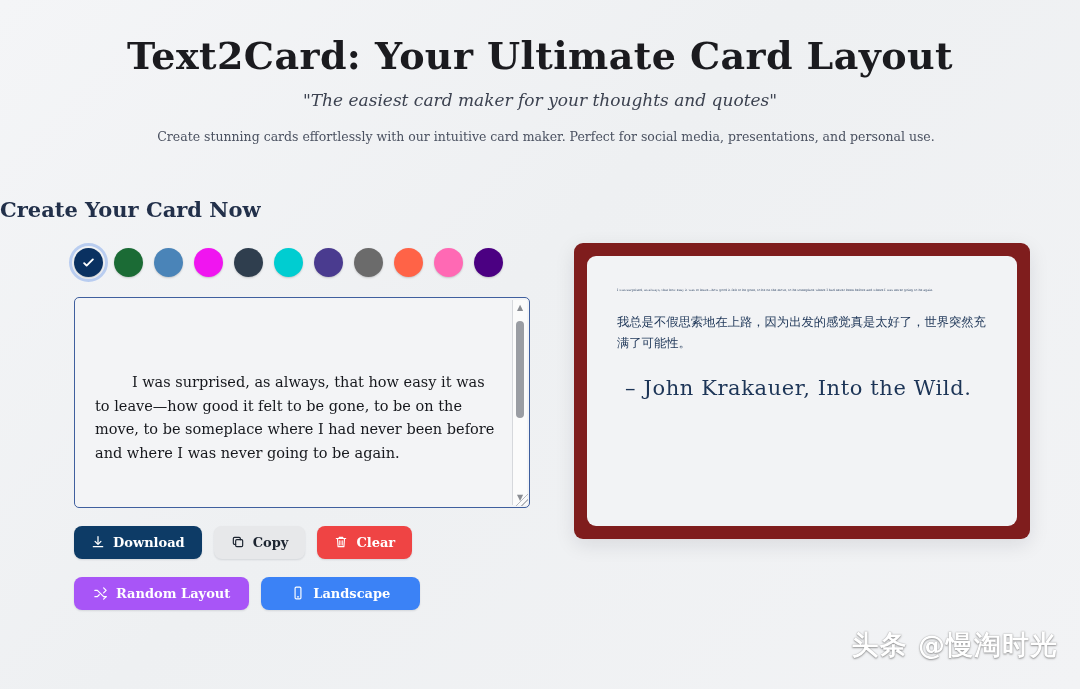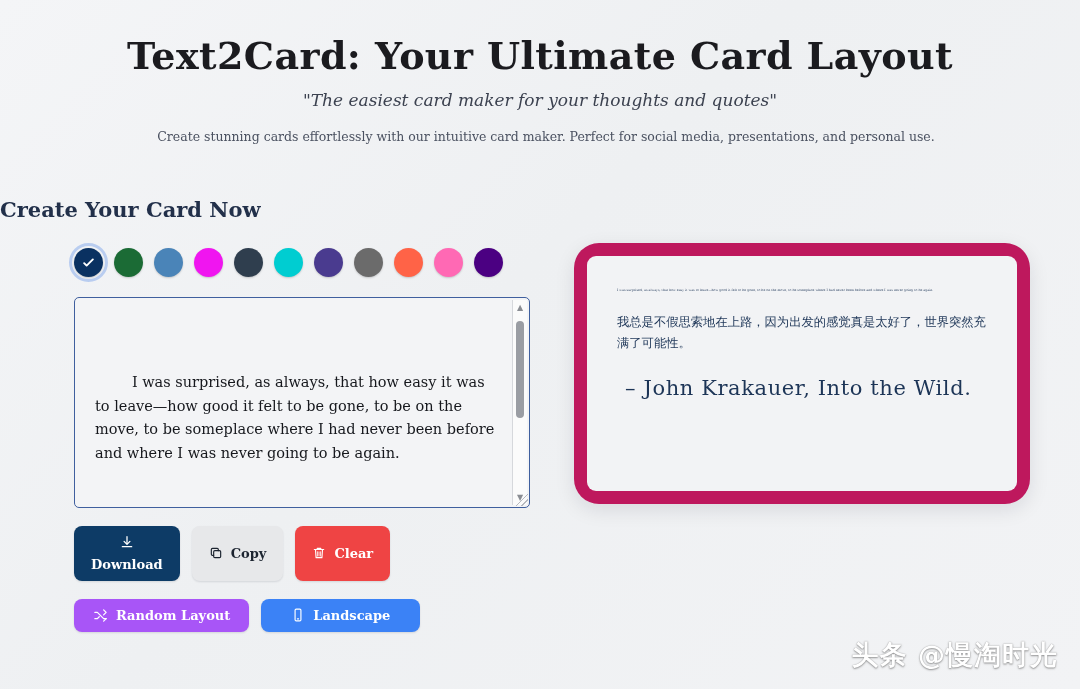--- a/index.html
+++ b/index.html
@@ -156,32 +156,32 @@
     border-radius: 8px;
     padding: 9px 17px;
     font-family: "DejaVu Serif", "Liberation Serif", serif;
     font-weight: bold;
     font-size: 13px;
     cursor: pointer;
     white-space: nowrap;
     box-shadow: 0 1px 2px rgba(15,23,42,0.12);
   }
   .btn svg { display: block; }
-  .btn-download { background: #0d3b66; color: #ffffff; flex-direction: column; }
+  .btn-download { background: #0d3b66; color: #ffffff; }
   .btn-copy { background: #e7e8ea; color: #1c2430; }
   .btn-clear { background: #ef4444; color: #ffffff; }
   .btn-random { background: #a855f7; color: #ffffff; padding: 9px 19px; }
   .btn-landscape { background: #3b82f6; color: #ffffff; padding: 9px 30px; }
 
   
   .card-outer {
     width: 456px;
-    height: 261px;
-    background: #be185d;
-    border-radius: 25px;
+    height: 296px;
+    background: #7f1d1d;
+    border-radius: 9px;
     box-shadow: 0 6px 20px rgba(15,23,42,0.10);
     padding: 13px;
   }
   .card-inner {
     width: 100%;
     height: 100%;
     background: #f2f3f5;
     border-radius: 9px;
     padding: 32px 30px;
   }
@@ -202,21 +202,21 @@
     font-size: 21px;
     color: #1d3557;
     margin: 8px;
     letter-spacing: 0.6px;
   }
 
   
   .watermark {
     position: absolute;
     right: 22px;
-    bottom: 16px;
+    bottom: 26px;
     font-family: "DejaVu Sans", "Liberation Sans", sans-serif;
     font-size: 27px;
     font-weight: bold;
     color: #ffffff;
     text-shadow: 0 1px 2px rgba(80,80,80,0.55), 0 0 1px rgba(0,0,0,0.4);
     letter-spacing: 1px;
     user-select: none;
   }
 </style>
 </head>

